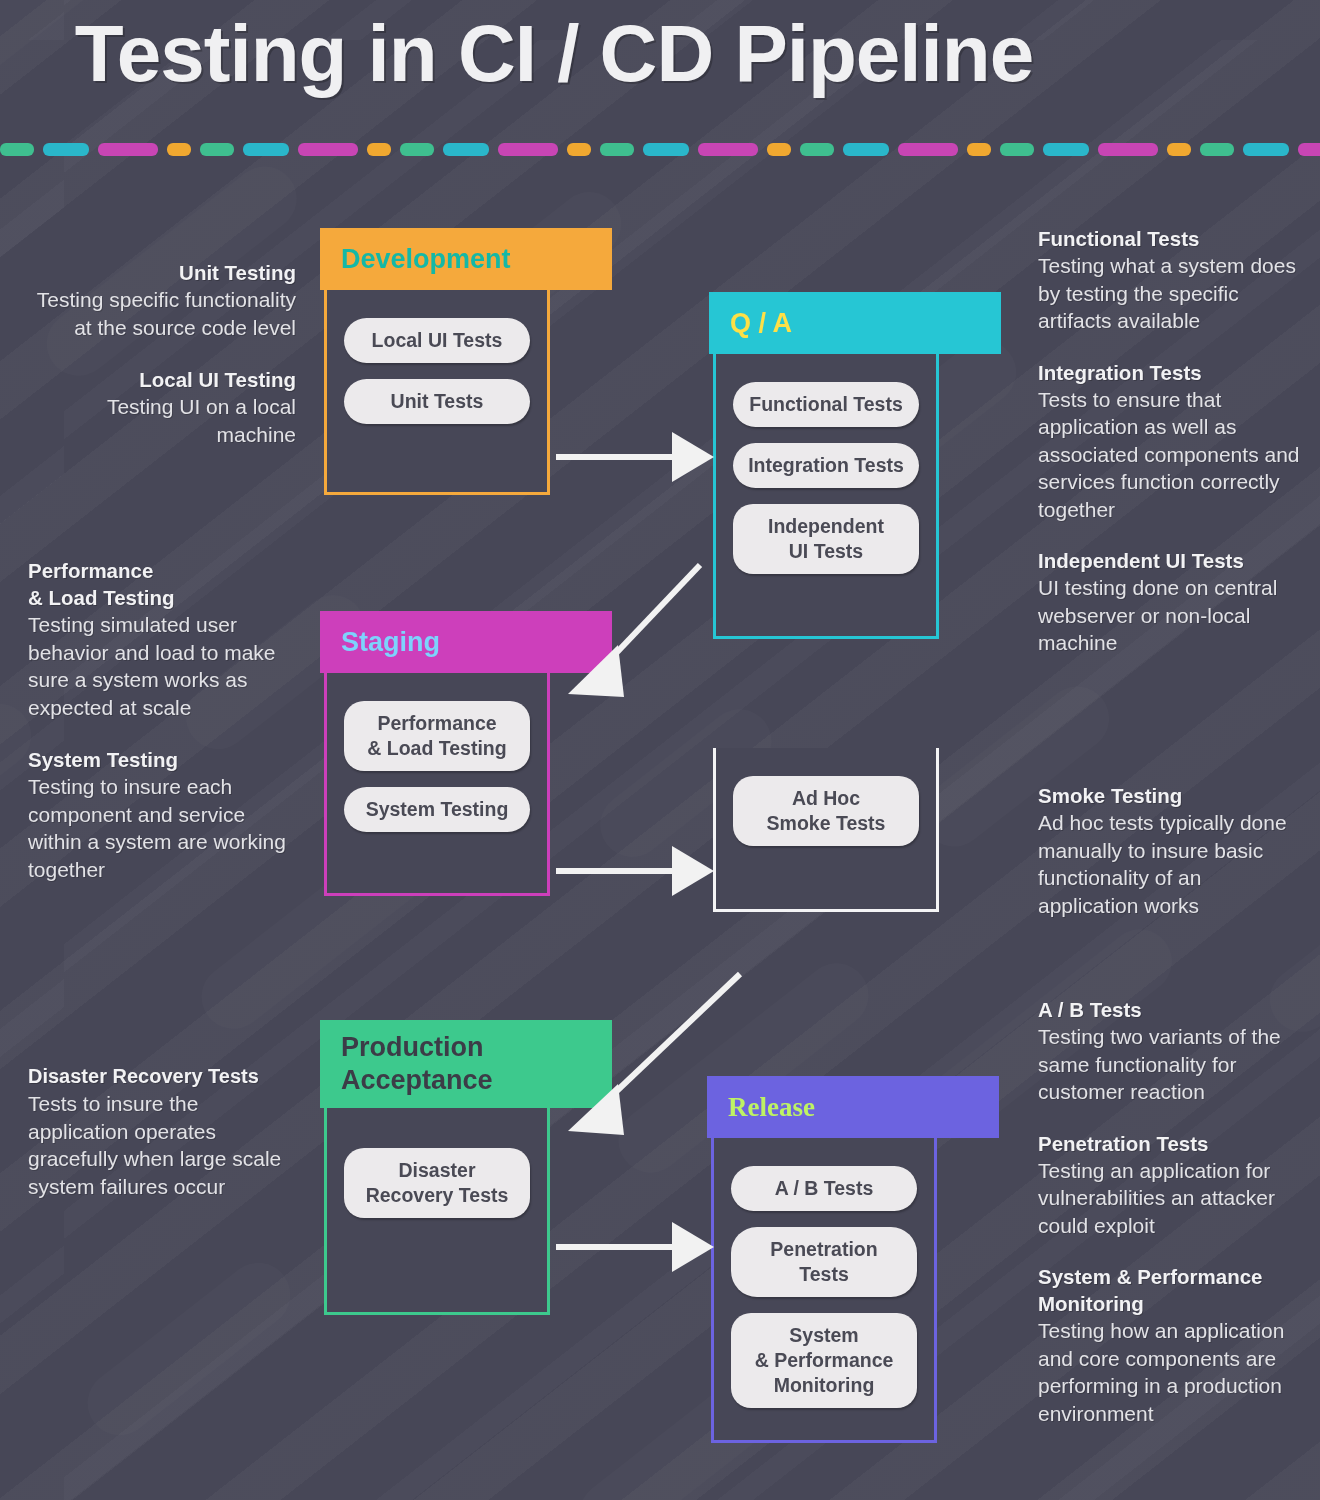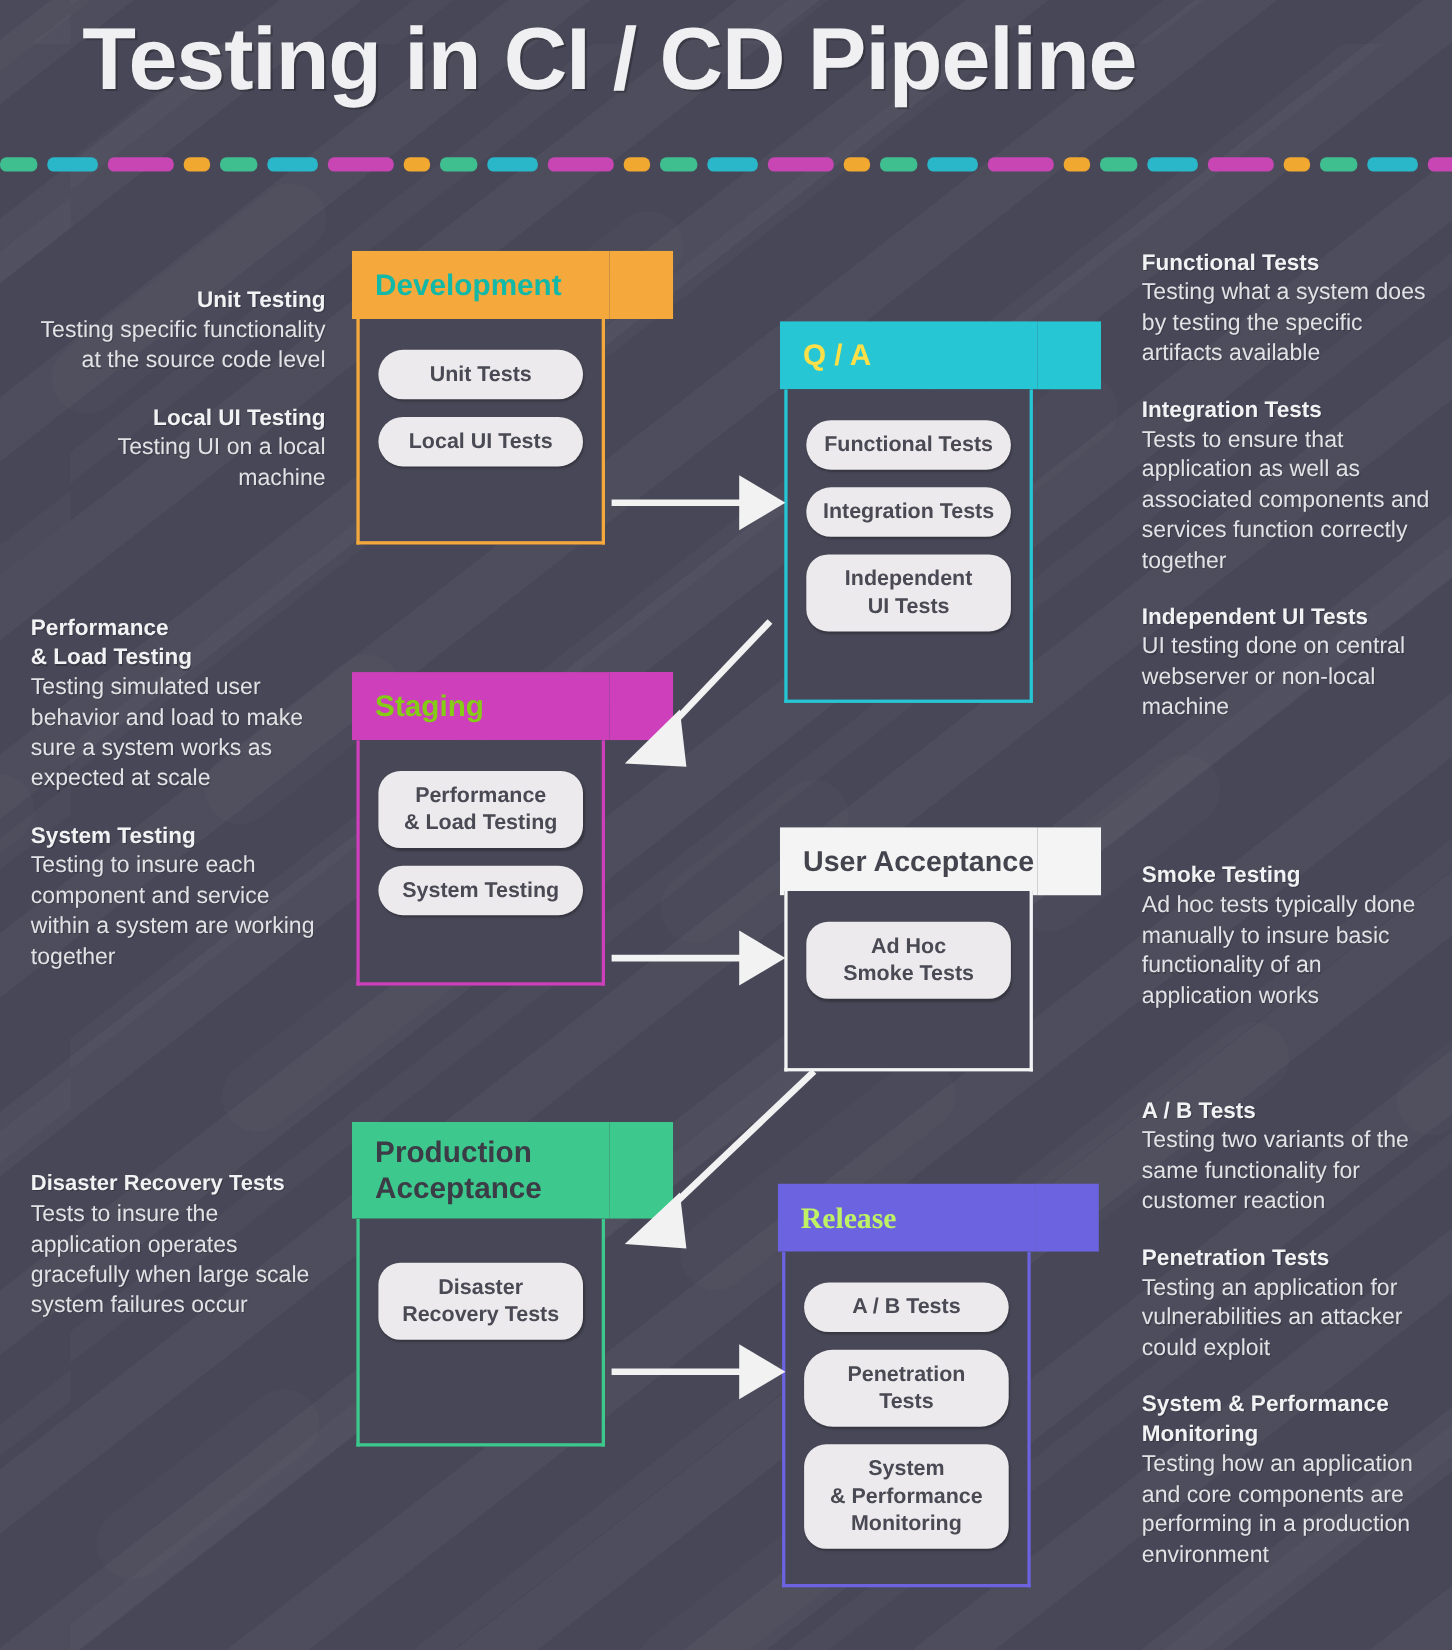--- a/index.html
+++ b/index.html
@@ -243,22 +243,22 @@
 
   <div class="stagebox" style="left:320px;top:228px;">
     <div class="ribbon">
       <svg class="banner" width="292" height="62" viewBox="0 0 292 62" preserveAspectRatio="none">
         <polygon points="0,0 292,0 292,62 234,62 234,0" fill="#f5a93c"></polygon>
         <rect x="0" y="0" width="234" height="62" fill="#f5a93c"></rect>
       </svg>
       <div class="label" style="color:#14b8a6;">Development</div>
     </div>
     <div class="body" style="border:3px solid #f5a93c;border-top:none;height:205px;">
+      <div class="pill">Local UI Tests</div>
       <div class="pill">Unit Tests</div>
-      <div class="pill">Local UI Tests</div>
     </div>
   </div>
 
   <div class="stagebox" style="left:709px;top:292px;">
     <div class="ribbon">
       <svg class="banner" width="292" height="62" viewBox="0 0 292 62" preserveAspectRatio="none">
         <polygon points="0,0 292,0 292,62 234,62 234,0" fill="#26c6d4"></polygon>
         <rect x="0" y="0" width="234" height="62" fill="#26c6d4"></rect>
       </svg>
       <div class="label" style="color:#fde047;">Q / A</div>
@@ -270,37 +270,30 @@
 UI Tests</div>
     </div>
   </div>
 
   <div class="stagebox" style="left:320px;top:611px;">
     <div class="ribbon">
       <svg class="banner" width="292" height="62" viewBox="0 0 292 62" preserveAspectRatio="none">
         <polygon points="0,0 292,0 292,62 234,62 234,0" fill="#cd3fbb"></polygon>
         <rect x="0" y="0" width="234" height="62" fill="#cd3fbb"></rect>
       </svg>
-      <div class="label" style="color:#84cc16;">Staging</div>
+      <div class="label" style="color:#7dd3fc;">Staging</div>
     </div>
     <div class="body" style="border:3px solid #cd3fbb;border-top:none;height:223px;">
       <div class="pill multi" style="white-space:pre-line;">Performance
 &amp; Load Testing</div>
       <div class="pill">System Testing</div>
     </div>
   </div>
 
   <div class="stagebox" style="left:709px;top:752px;">
-    <div class="ribbon">
-      <svg class="banner" width="292" height="58" viewBox="0 0 292 58" preserveAspectRatio="none">
-        <polygon points="0,0 292,0 292,58 234,58 234,0" fill="#f4f4f5"></polygon>
-        <rect x="0" y="0" width="234" height="58" fill="#f4f4f5"></rect>
-      </svg>
-      <div class="label" style="color:#44444f;font-size:26px;">User Acceptance</div>
-    </div>
     <div class="body" style="border:3px solid #f4f4f5;border-top:none;height:164px;margin-top:-4px;">
       <div class="pill multi" style="white-space:pre-line;">Ad Hoc
 Smoke Tests</div>
     </div>
   </div>
 
   <div class="stagebox" style="left:320px;top:1020px;">
     <div class="ribbon tall">
       <svg class="banner" width="292" height="88" viewBox="0 0 292 88" preserveAspectRatio="none">
         <polygon points="0,0 292,0 292,88 234,88 234,0" fill="#3dc98d"></polygon>

